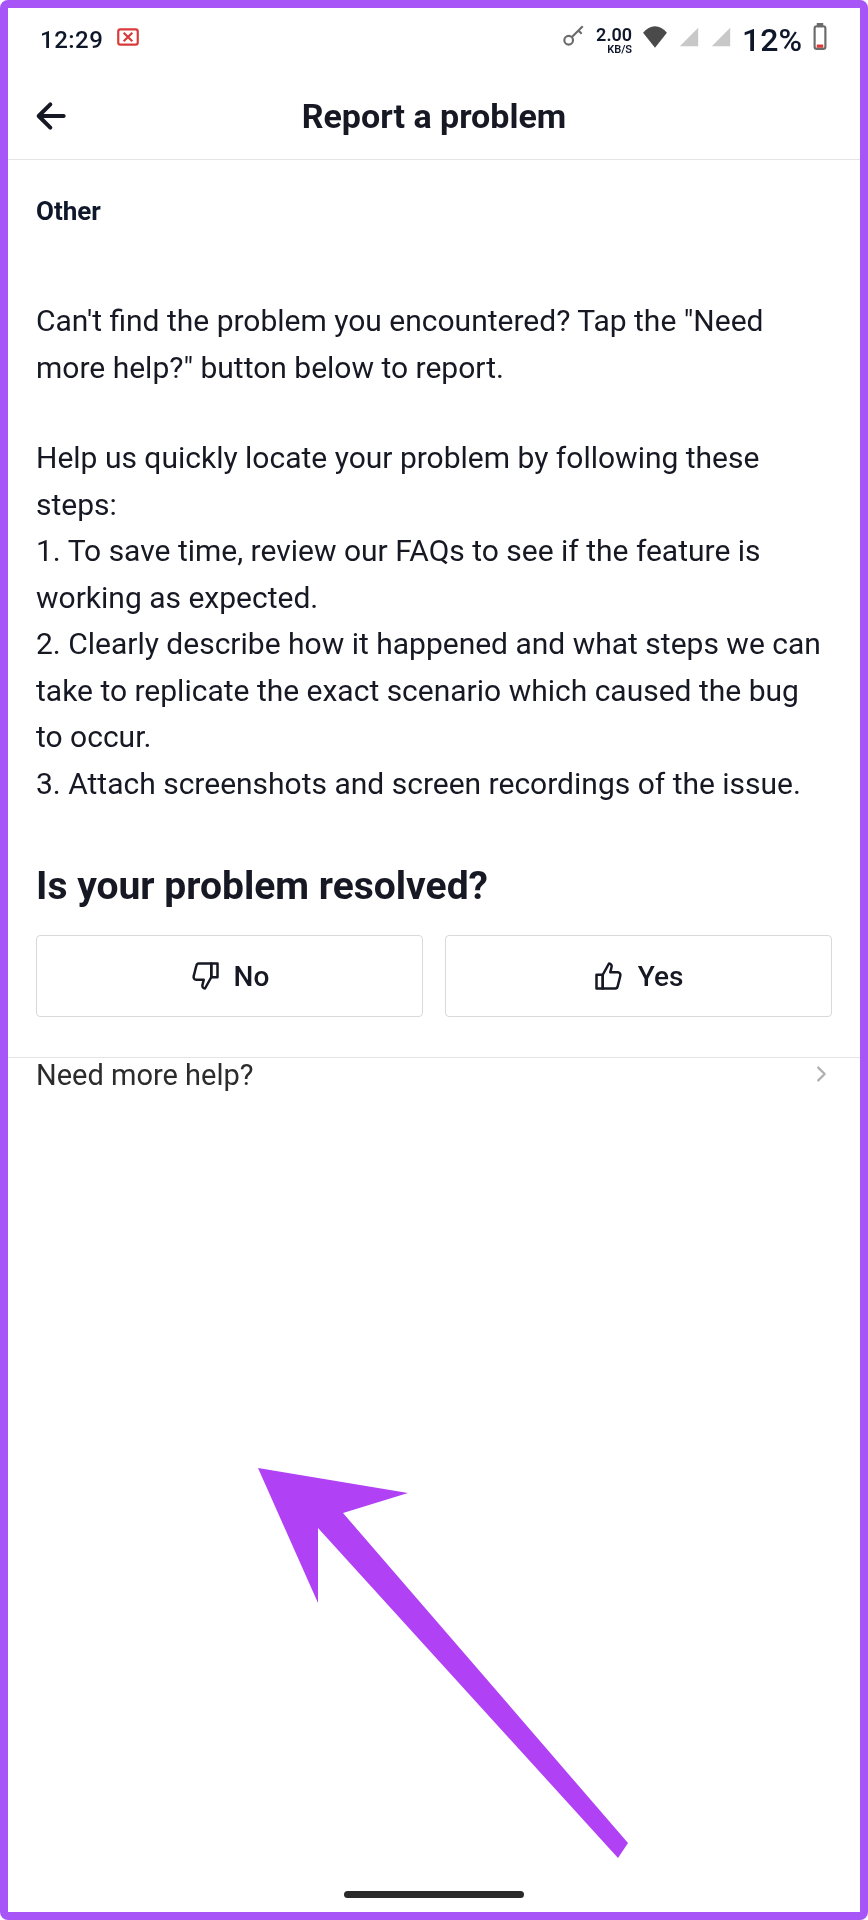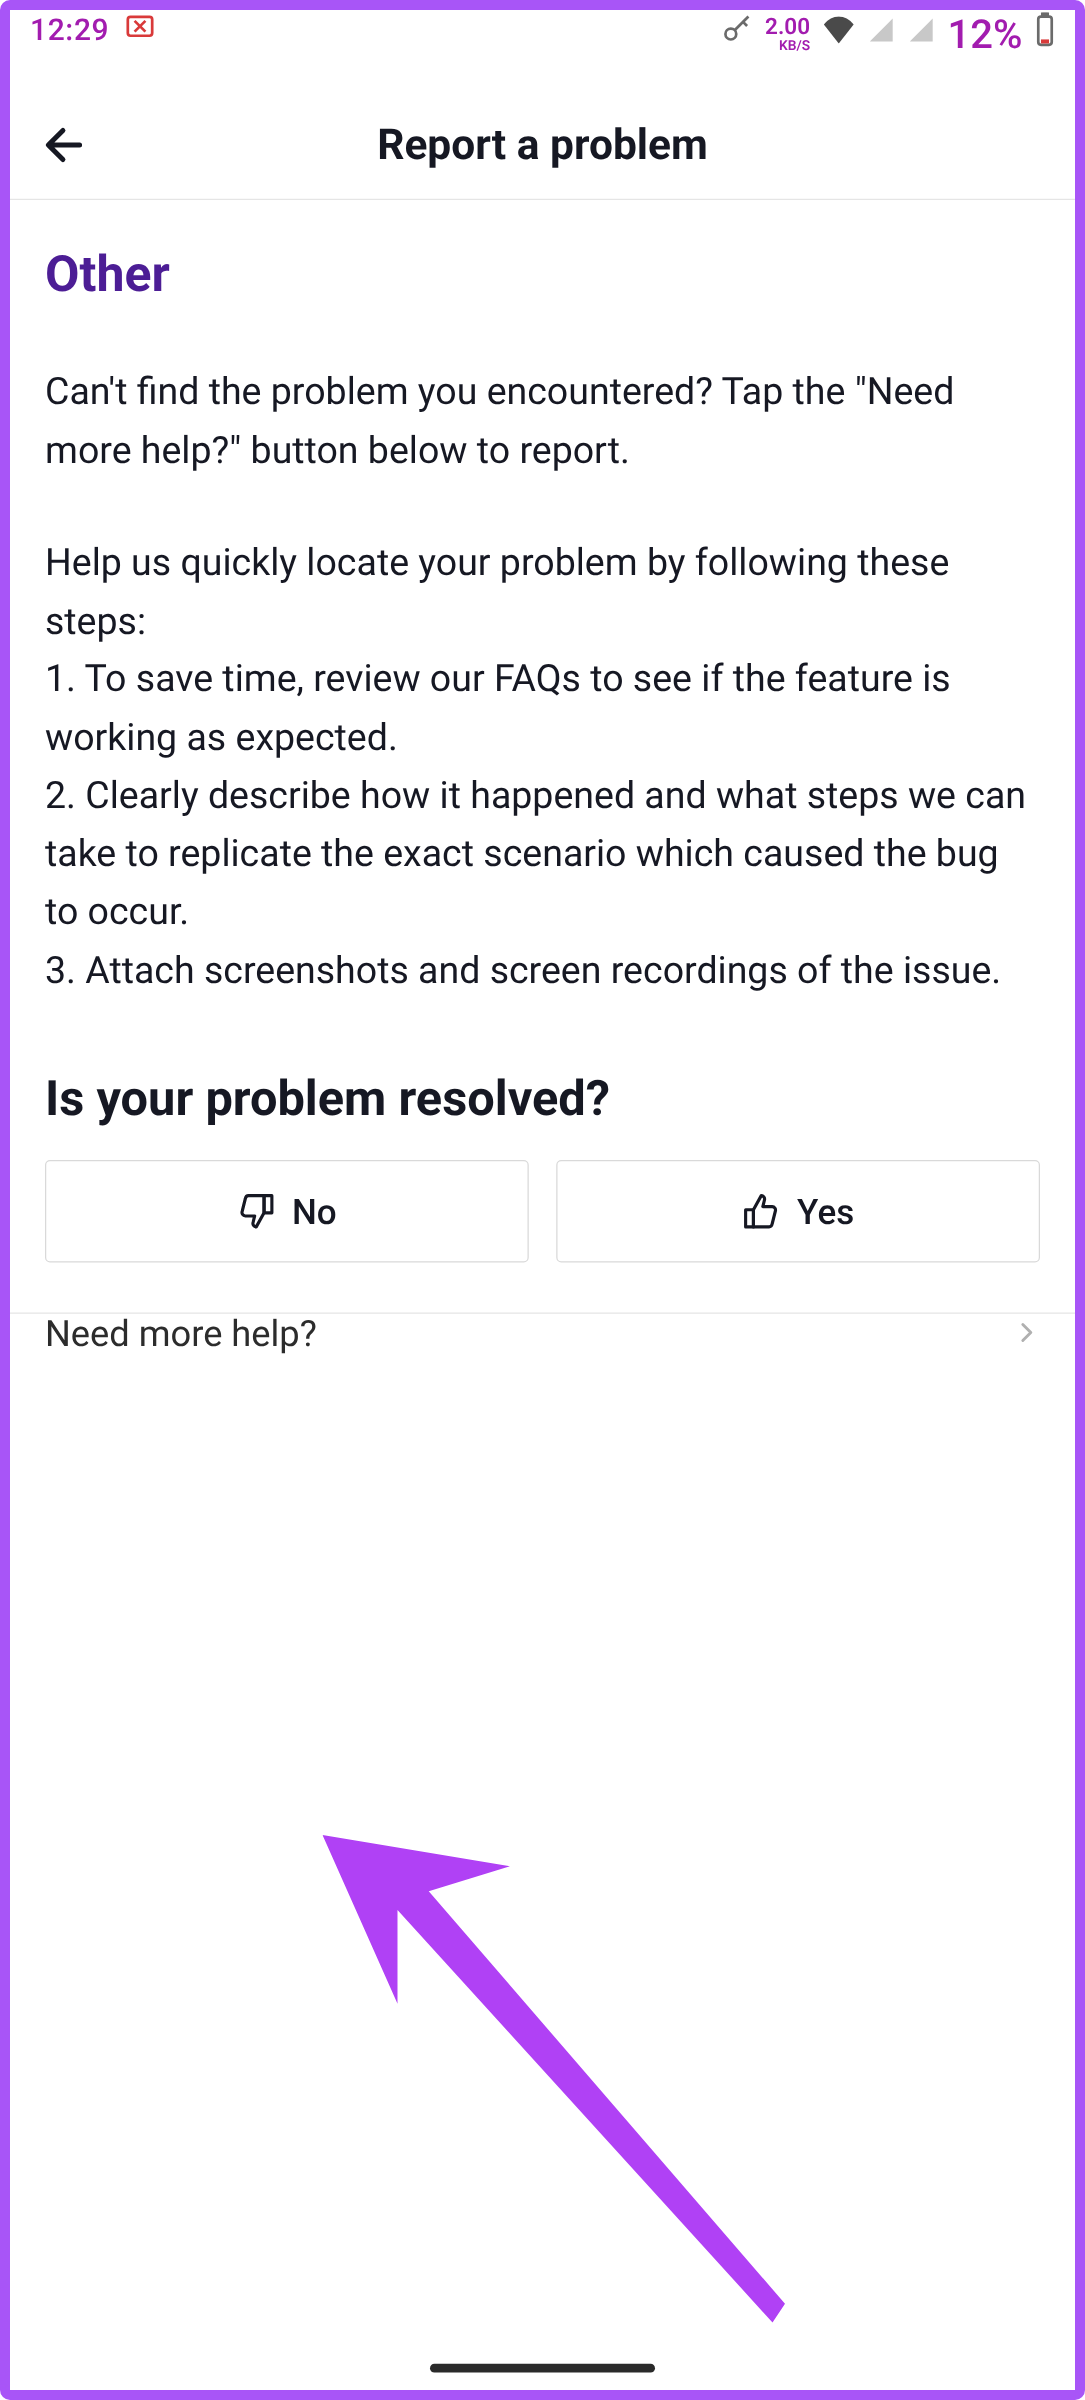--- a/index.html
+++ b/index.html
@@ -19,24 +19,24 @@
     border: 8px solid #a855f7;
     border-radius: 8px;
     background: #fff;
     display: flex;
     flex-direction: column;
   }
   
   .status-bar {
     height: 64px;
     display: flex;
-    align-items: flex-start;
-    padding: 0 16px;
+    align-items: center;
+    padding: 0 32px;
     font-size: 24px;
-    color: #a21caf;
+    color: #0f172a;
   }
   .status-left { display: flex; align-items: center; gap: 12px; }
   .status-time { font-weight: 500; letter-spacing: 0.5px; }
   .status-right { margin-left: auto; display: flex; align-items: center; gap: 10px; }
   .speed-box { display: flex; flex-direction: column; align-items: flex-end; line-height: 1; }
   .speed-val { font-size: 18px; font-weight: 600; }
   .speed-unit { font-size: 11px; font-weight: 600; }
   .batt-pct { font-size: 32px; font-weight: 500; }
   
   .header {
@@ -60,24 +60,24 @@
     color: #161823;
     pointer-events: none;
   }
   
   .content {
     flex: 1;
     padding: 36px 28px 0 28px;
     overflow: hidden;
   }
   .section-title {
-    font-size: 40px;
+    font-size: 26px;
     font-weight: 700;
-    color: #4c1d95;
-    margin-bottom: 48px;
+    color: #0f172a;
+    margin-bottom: 72px;
   }
   .body-text {
     font-size: 30px;
     line-height: 1.55;
     color: #161823;
     white-space: pre-wrap;
   }
   .para1 { margin-bottom: 44px; margin-top: 27px; }
   .para2 { margin-bottom: 56px; }
   .resolved-q {

